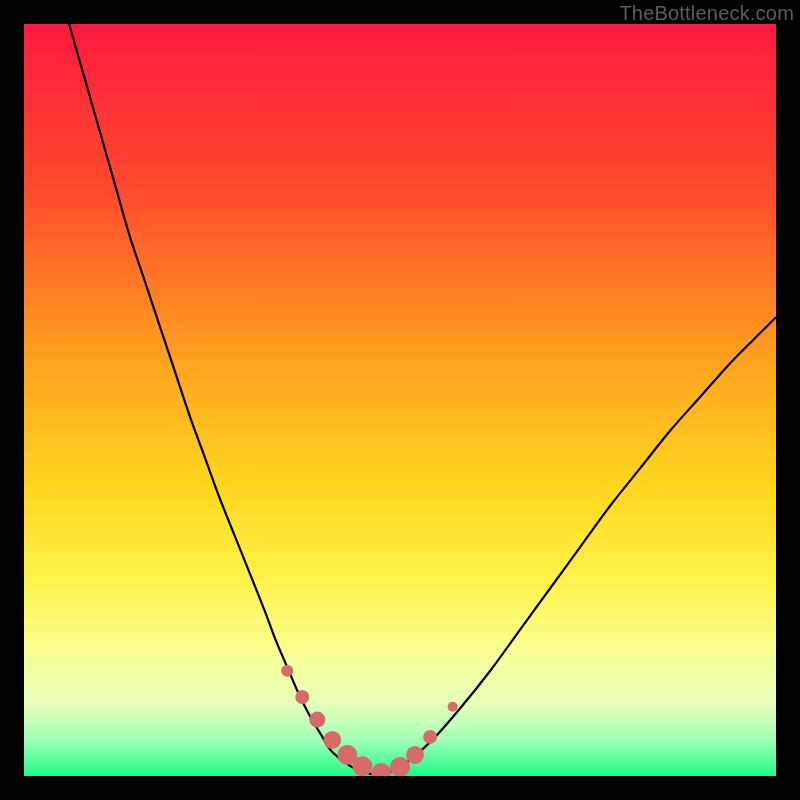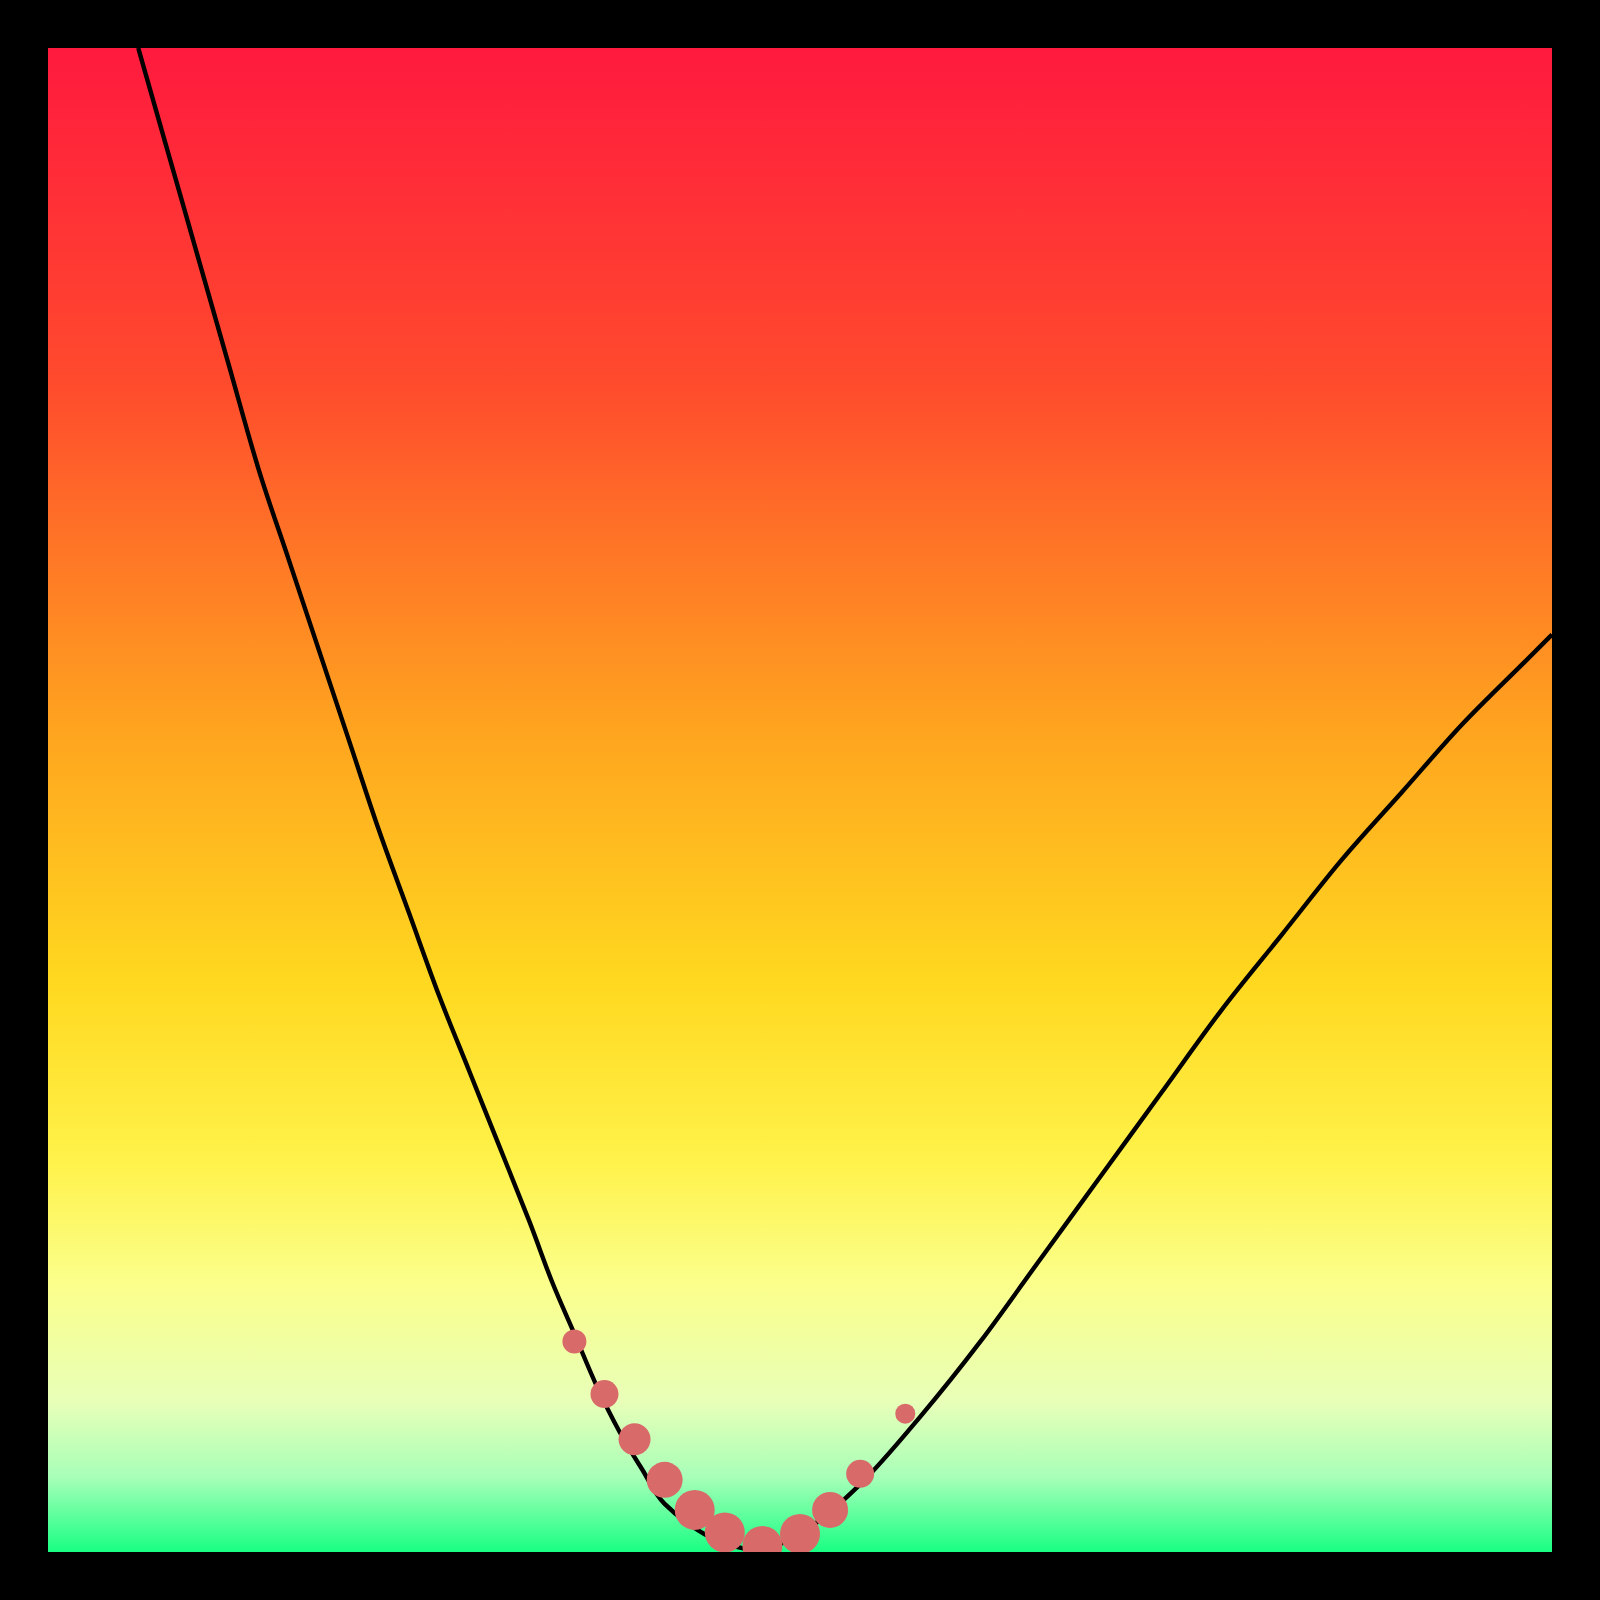--- a/index.html
+++ b/index.html
@@ -65,13 +65,14 @@
           <circle cx="323.36" cy="730.944" r="10" fill="#d96a6a"></circle>
           <circle cx="338.40000000000003" cy="742.224" r="10" fill="#d96a6a"></circle>
           <circle cx="357.2" cy="748.992" r="10" fill="#d96a6a"></circle>
           <circle cx="376" cy="742.976" r="10" fill="#d96a6a"></circle>
           <circle cx="391.04" cy="730.944" r="9" fill="#d96a6a"></circle>
           <circle cx="406.08000000000004" cy="712.896" r="7" fill="#d96a6a"></circle>
           <circle cx="428.64" cy="682.816" r="5" fill="#d96a6a"></circle>
         </g>
     </svg>
   </div>
+  <div class="watermark">TheBottleneck.com</div>
 </div>
 
 </body></html>

